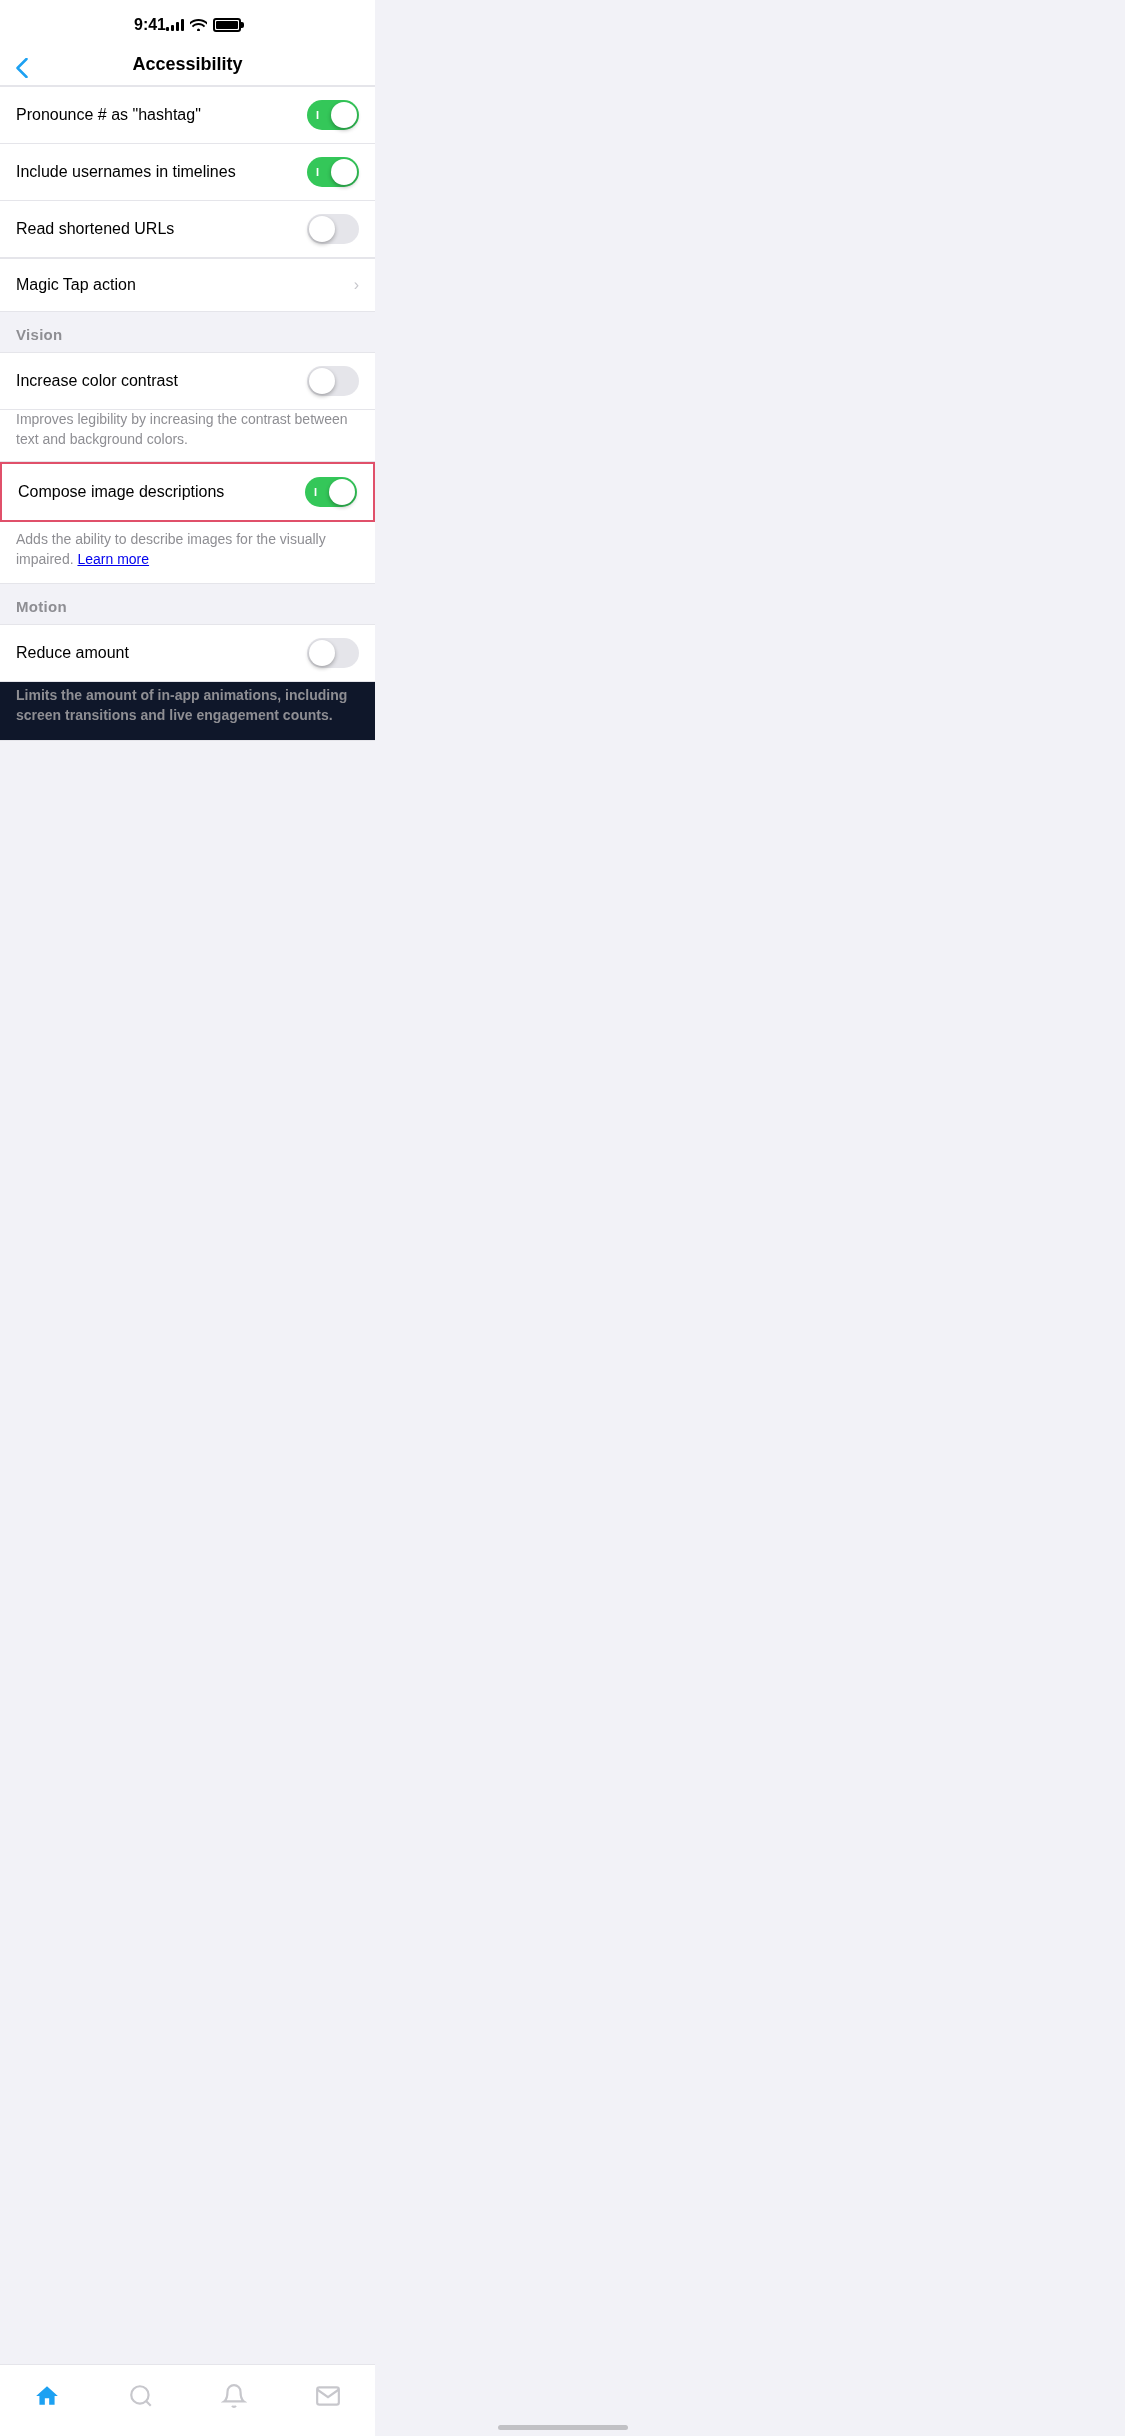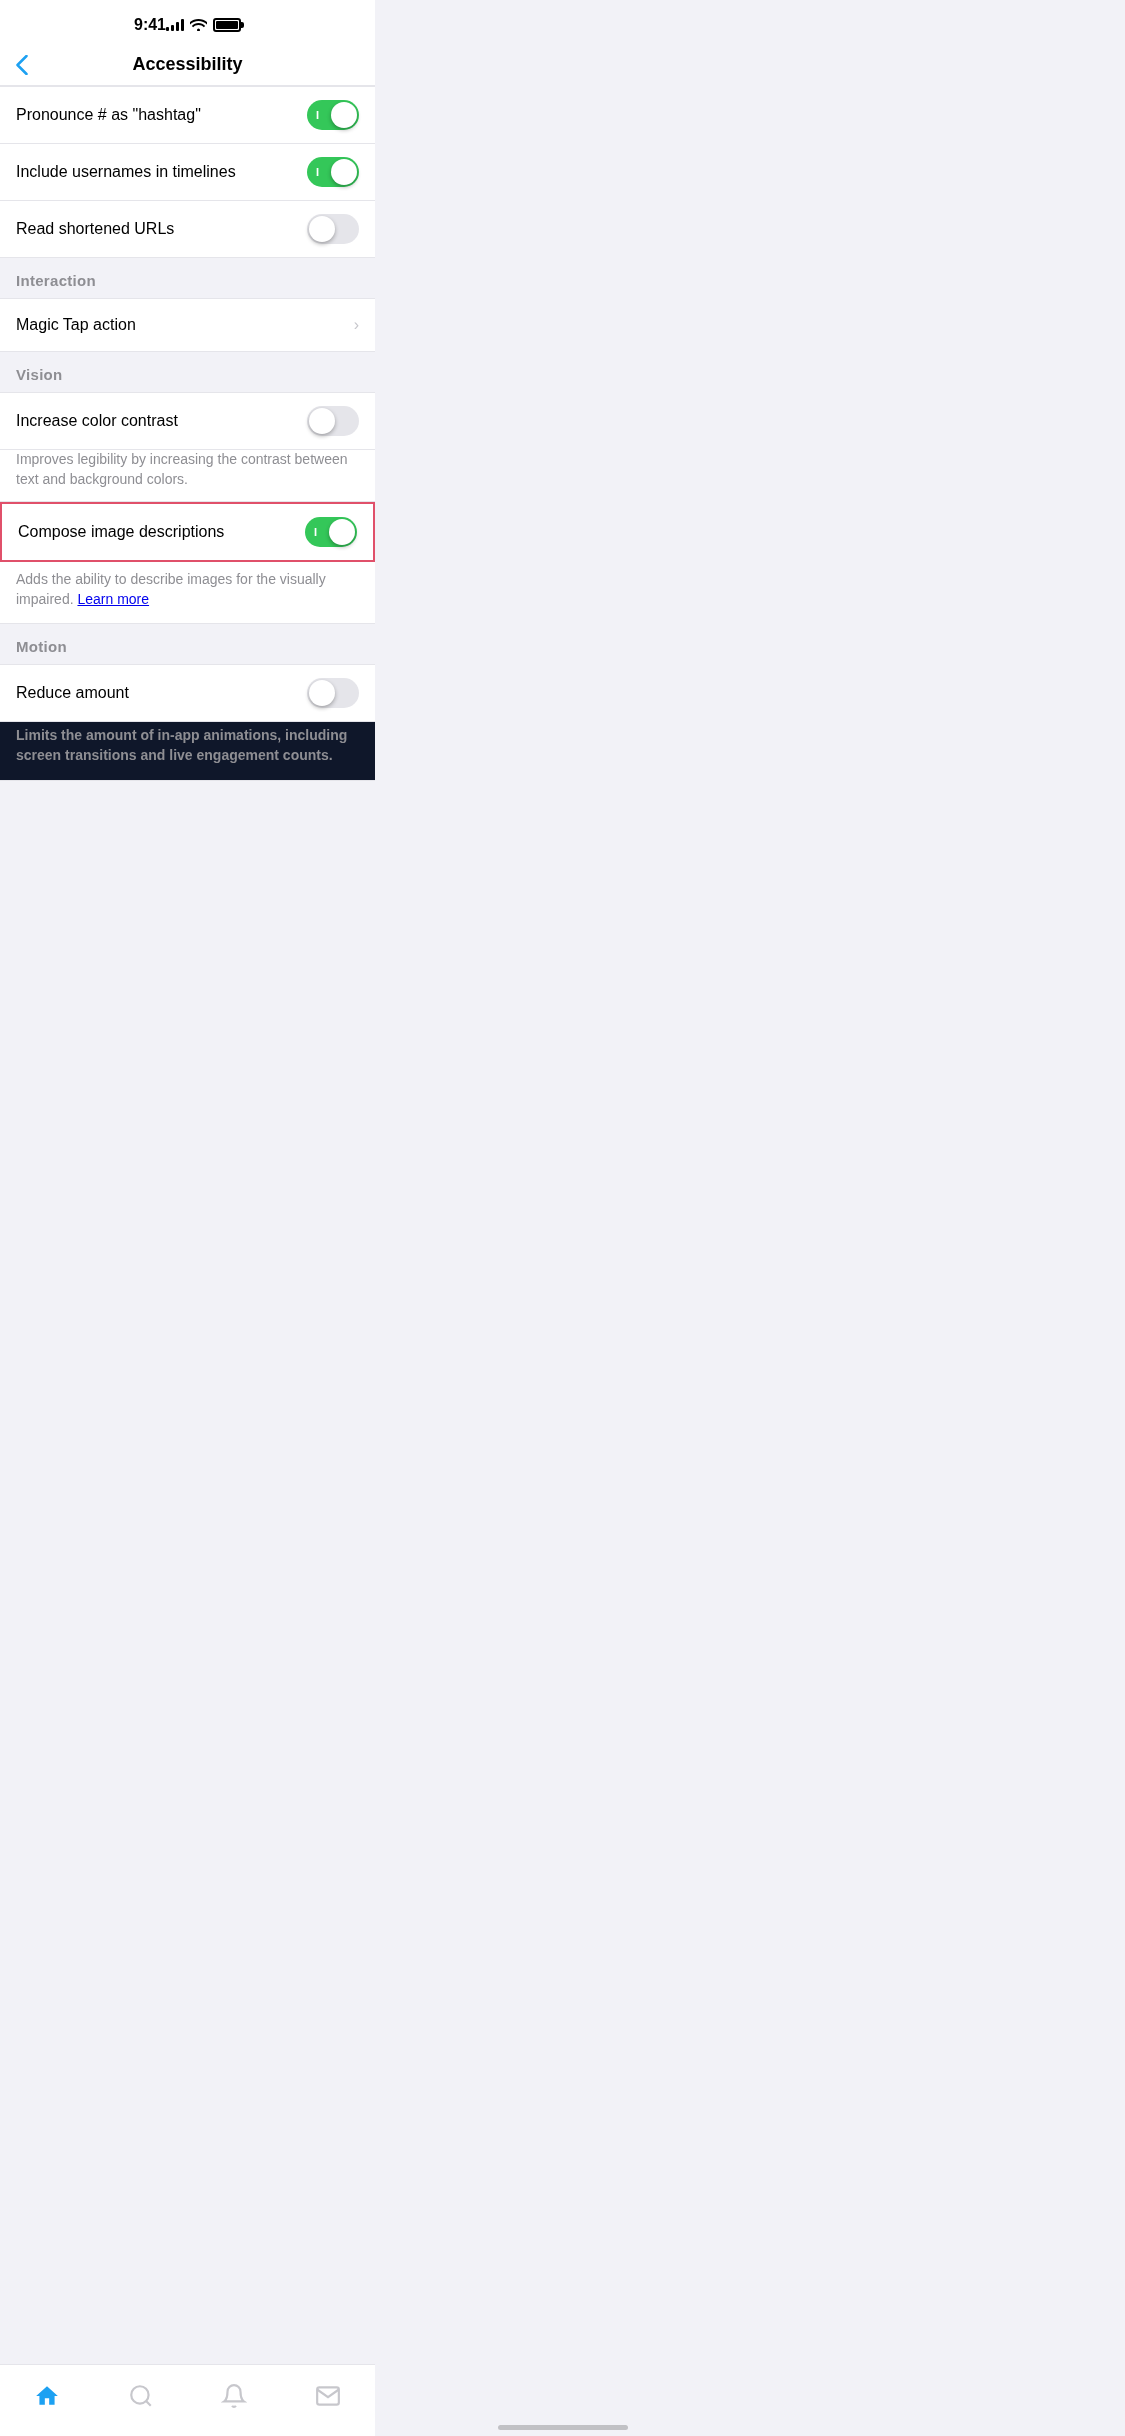--- a/index.html
+++ b/index.html
@@ -82,21 +82,20 @@
       background: #000;
       height: 100%;
       width: 100%;
       border-radius: 1px;
     }
 
     
     .nav-bar {
       background: #fff;
       display: flex;
-      align-items: center;
       padding: 10px 16px;
       border-bottom: 1px solid #e5e5ea;
       position: relative;
     }
 
     .back-btn {
       color: #1da1f2;
       font-size: 20px;
       cursor: pointer;
       padding: 4px 8px 4px 0;
@@ -305,23 +304,20 @@
       </div>
     </div>
     <div class="settings-row">
       <span class="row-label">Read shortened URLs</span>
       <div class="toggle off">
         <div class="toggle-knob"></div>
       </div>
     </div>
   </div>
 
-  <div class="section-header">
-    <span class="section-header-text">Interaction</span>
-  </div>
   <div class="settings-group">
     <div class="settings-row">
       <span class="row-label">Magic Tap action</span>
       <span class="chevron">›</span>
     </div>
   </div>
 
   <div class="section-header">
     <span class="section-header-text">Vision</span>
   </div>

